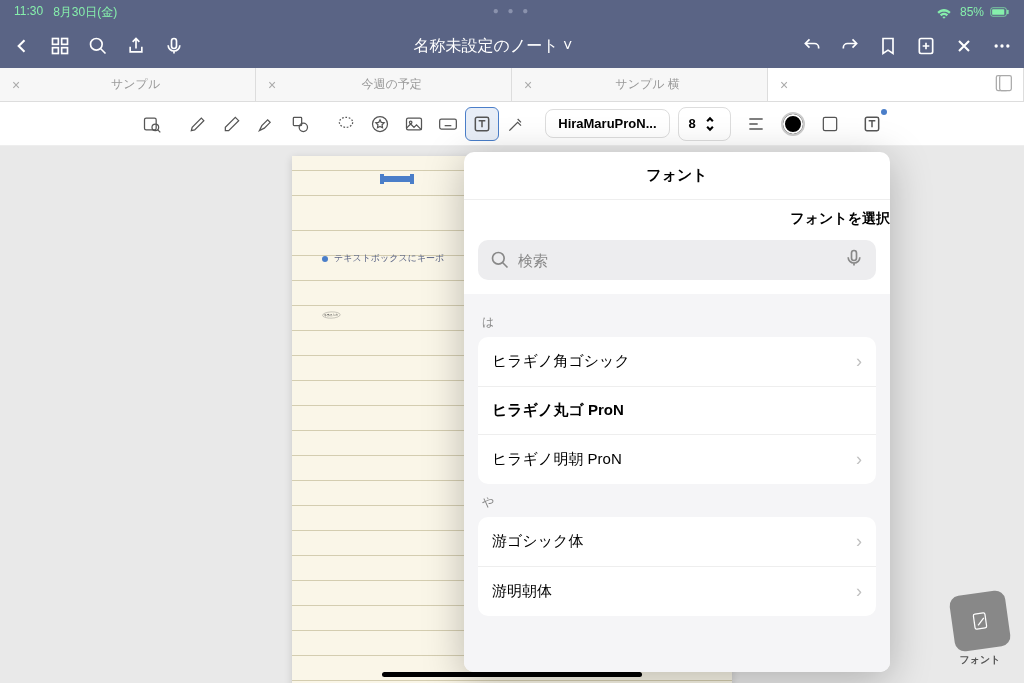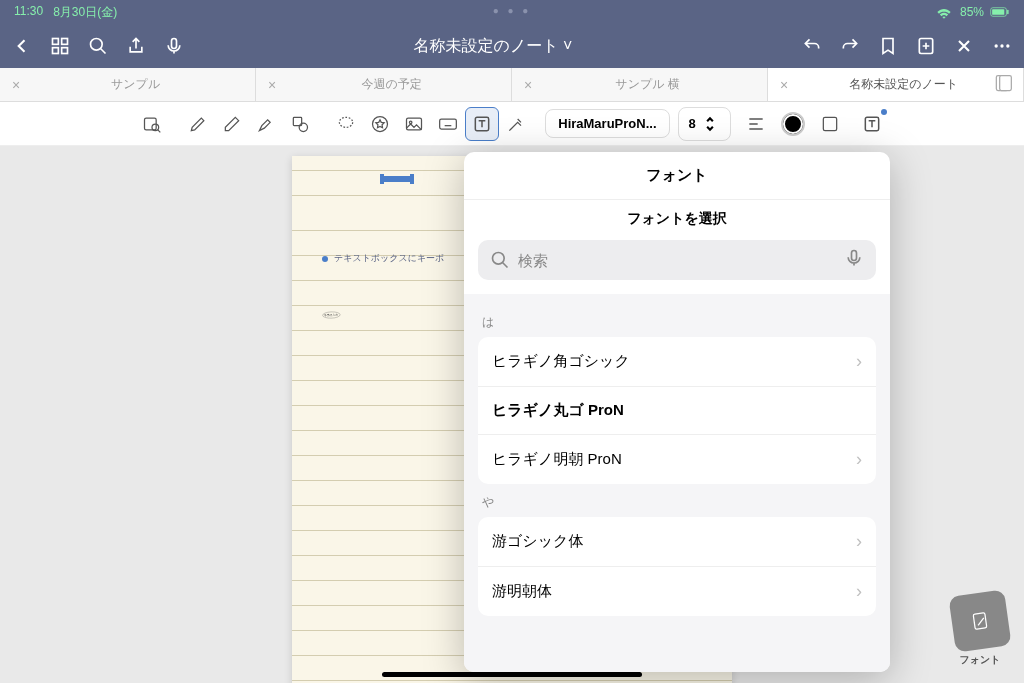--- a/index.html
+++ b/index.html
@@ -37,21 +37,21 @@
 .textbox-indicator { display: flex; align-items: center; gap: 6px; font-size: 9px; color: #5a6485; margin-top: 70px; }
 .blue-dot { width: 6px; height: 6px; background: #4a7ec9; border-radius: 50%; }
 .resize-bar { width: 30px; height: 6px; background: #4a7ec9; margin-left: 60px; margin-bottom: 2px; border-radius: 2px; position: relative; }
 .resize-bar::before, .resize-bar::after { content: ''; position: absolute; width: 4px; height: 10px; background: #4a7ec9; top: -2px; }
 .resize-bar::before { left: -2px; } .resize-bar::after { right: -2px; }
 .handwriting { margin-top: 40px; font-family: cursive; font-size: 20px; transform: rotate(-2deg); }
 
 .popover { position: absolute; top: 152px; left: 464px; width: 426px; height: 520px; background: #fff; border-radius: 10px; box-shadow: 0 8px 40px rgba(0,0,0,0.25); overflow: hidden; display: flex; flex-direction: column; }
 .popover::before { content: ''; position: absolute; top: -10px; left: 216px; width: 0; height: 0; border-left: 10px solid transparent; border-right: 10px solid transparent; border-bottom: 10px solid #fff; }
 .popover-title { text-align: center; padding: 14px; font-size: 15px; font-weight: 600; }
-.popover-subtitle { text-align: center; padding: 10px 12px 12px; font-size: 14px; font-weight: 600; border-top: 1px solid #eee; }
+.popover-subtitle { text-align: right; padding: 10px 0 12px; font-size: 14px; font-weight: 600; border-top: 1px solid #eee; }
 .search-wrap { padding: 0 14px 14px; }
 .search-box { display: flex; align-items: center; background: #ededef; border-radius: 10px; padding: 8px 12px; gap: 8px; }
 .search-input { flex: 1; border: none; background: transparent; font-size: 15px; outline: none; color: #333; }
 .search-input::placeholder { color: #888; }
 .mic-btn { color: #888; cursor: pointer; }
 .font-list { flex: 1; overflow-y: auto; background: #f5f5f7; padding: 10px 14px; }
 .section-hdr { font-size: 12px; color: #888; padding: 10px 4px 6px; }
 .font-group { background: #fff; border-radius: 10px; overflow: hidden; }
 .font-row { display: flex; align-items: center; justify-content: space-between; padding: 14px 14px; border-bottom: 1px solid #eee; cursor: pointer; font-size: 15px; }
 .font-row:last-child { border-bottom: none; }
@@ -172,21 +172,20 @@
   <div class="tab">
       <span class="tab-close">×</span>
       <span class="tab-label">今週の予定</span>
     </div>
   <div class="tab">
       <span class="tab-close">×</span>
       <span class="tab-label">サンプル 横</span>
     </div>
   <div class="tab active">
       <span class="tab-close">×</span>
-      <span class="tab-label">名称未設定のノート</span>
       <span class="tab-icon"><svg width="16" height="16" viewBox="0 0 24 24" fill="none" stroke="currentColor" stroke-width="1.5">
           <rect x="4" y="3" width="14" height="18" rx="2"></rect>
           <rect x="8" y="3" width="14" height="18" rx="2" fill="#fff"></rect>
         </svg></span>
     </div>
 </div>
 
 <div class="toolbar">
   <div class="tool-btn">
       <svg viewBox="0 0 24 24" fill="none" stroke="currentColor" stroke-width="1.5">

